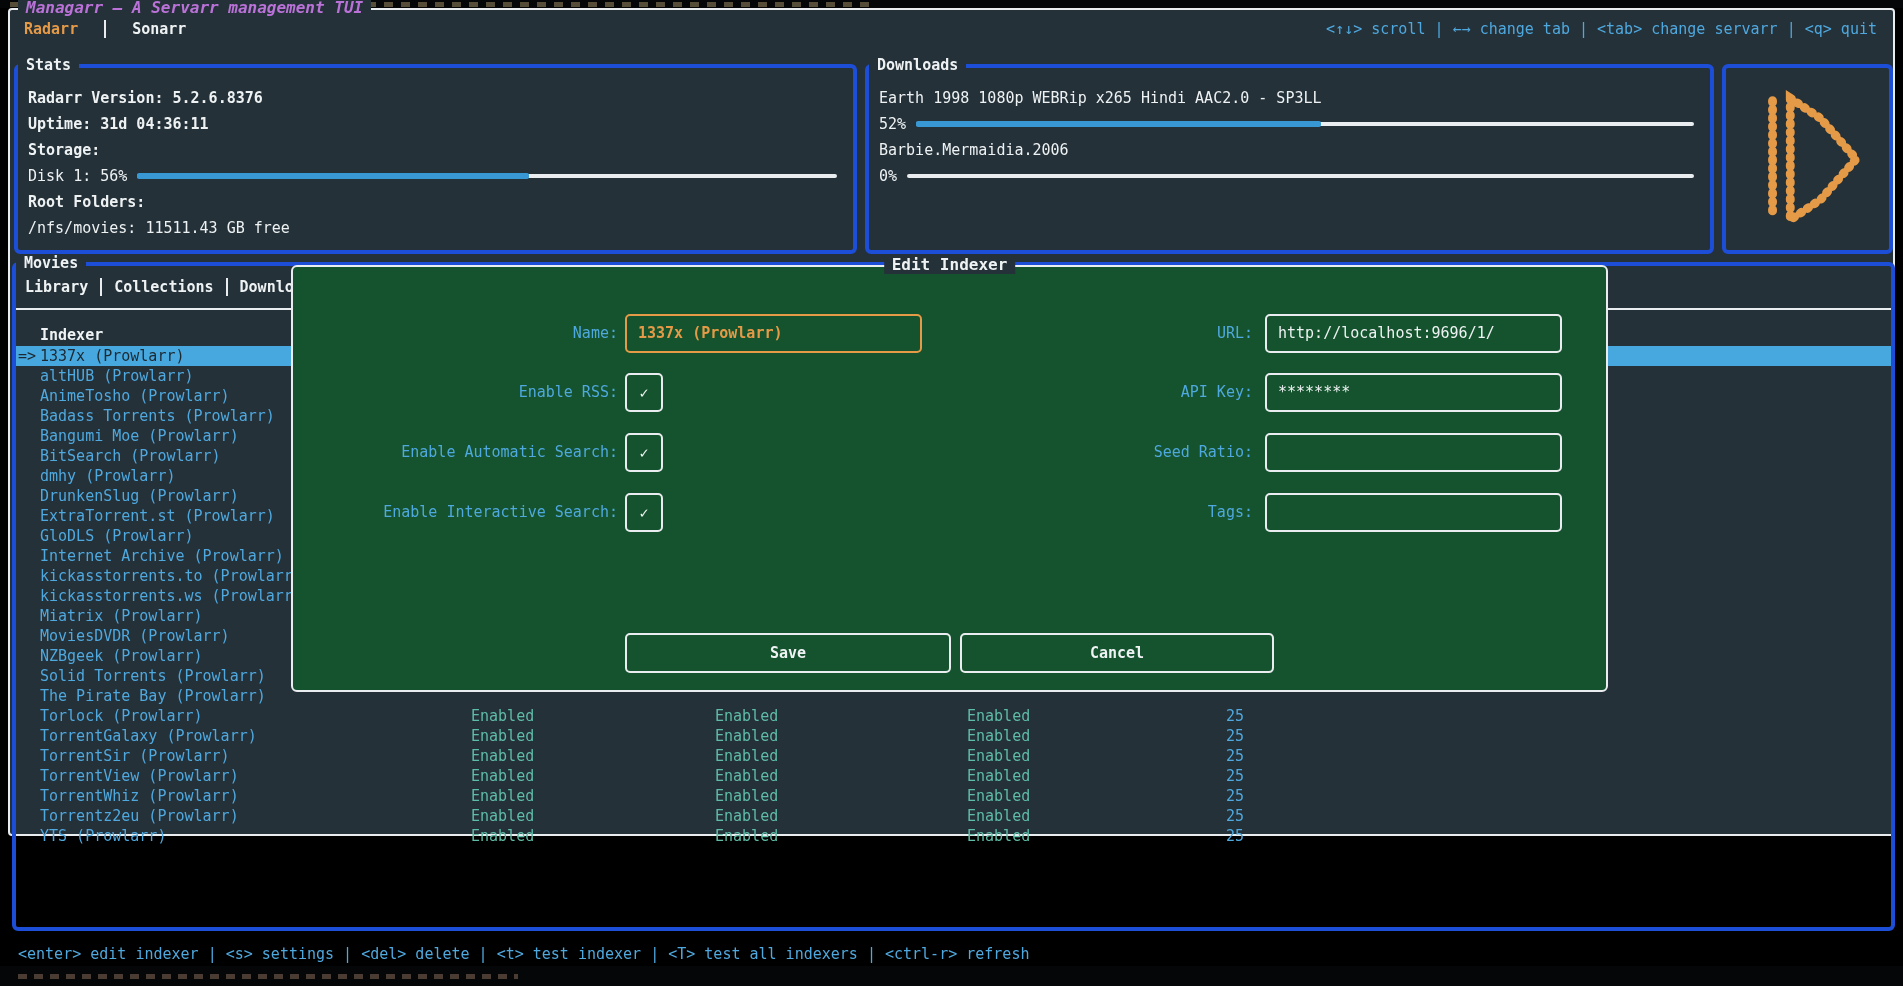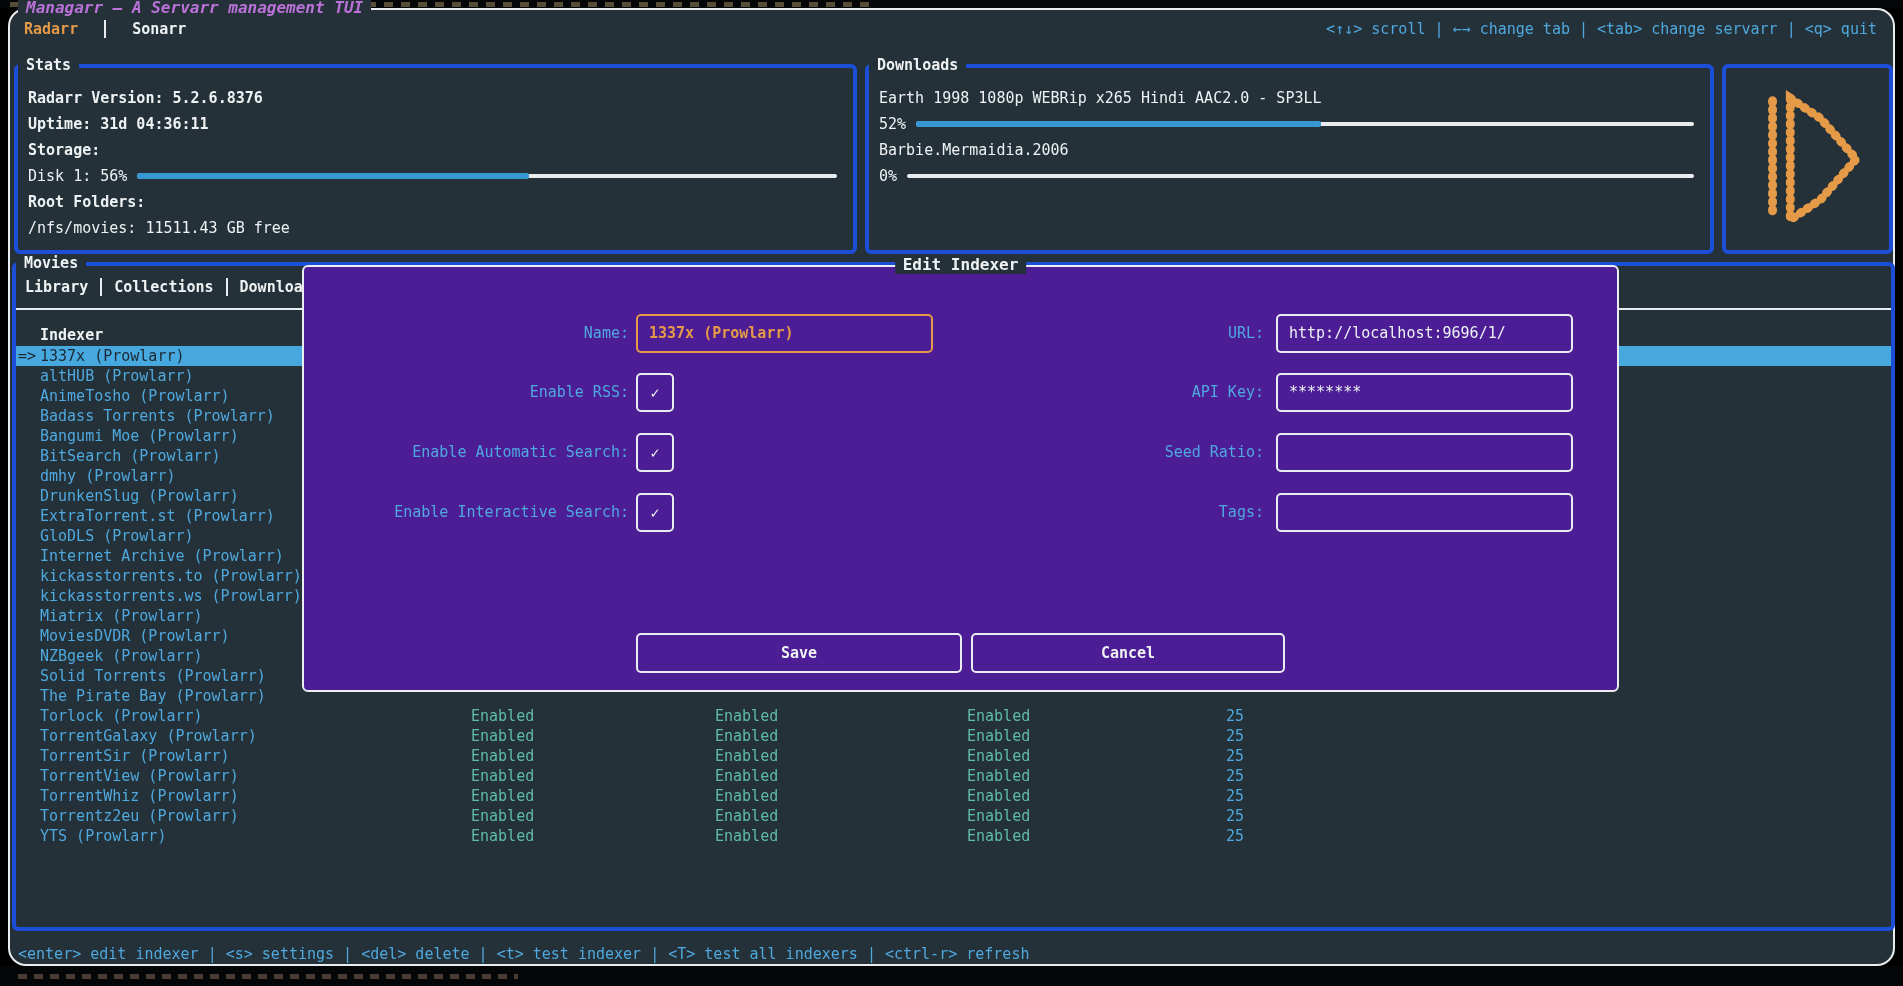--- a/index.html
+++ b/index.html
@@ -3,22 +3,22 @@
 <meta charset="utf-8">
 <style>
   * { margin:0; padding:0; box-sizing:border-box; }
   html,body { width:1903px; height:986px; background:#000; overflow:hidden;
               font-family:"DejaVu Sans Mono", monospace; font-size:15px; }
 
   .strip { position:absolute; left:0; width:1903px; background:#040607; }
   .strip-dashes { position:absolute; height:5px;
                   background:repeating-linear-gradient(90deg,#554d38 0 9px, transparent 9px 17px); }
 
-  .app { position:absolute; left:8px; top:8px; width:1887px; height:958px;
-         background:#243139; border:2px solid #e9edef; border-radius:18px; }
+  .app { position:absolute; left:8px; top:8px; width:1887px; height:828px;
+         background:#243139; border:2px solid #e9edef; border-radius:4px; }
 
   .chip { position:absolute; top:-12px; background:#243139; padding:0 8px;
           font-weight:bold; color:#eef2f3; white-space:nowrap; }
   .app-title { left:8px; color:#bb72d8; font-style:italic; font-size:16px; }
 
   .servarr-tabs { position:absolute; left:14px; top:8px; display:flex; align-items:center; height:22px;gap:14px; }
   .servarr-tab { font-weight:bold; color:#eef2f3; }
   .servarr-tab.active { color:#e59a47; }
   .vsep { width:2px; height:18px; background:#e9edef; margin:0 12px; }
 
@@ -43,22 +43,22 @@
   .table-header { position:absolute; left:24px; top:60px; font-weight:bold; color:#eef2f3; }
   .rows { position:absolute; left:0; top:80px; right:0; }
   .irow { position:relative; height:20px; line-height:20px; color:#4fa8de; cursor:default; }
   .irow .iname { position:absolute; left:24px; white-space:nowrap; }
   .irow.selected { background:#47a8e0; color:#1c2930; }
   .irow .arrow { position:absolute; left:2px; font-weight:normal; }
   .cell { position:absolute; color:#5fbca6; white-space:nowrap; }
   .c1{ left:455px; } .c2{ left:699px; } .c3{ left:951px; }
   .c4{ left:1168px; width:60px; text-align:right; color:#4fa8de; }
 
-  .modal { position:absolute; left:292px; top:255px; width:1317px; height:427px;
-           background:#4c1d95; border:2px solid #e9edef; border-radius:6px; z-index:5; }
+  .modal { position:absolute; left:281px; top:255px; width:1317px; height:427px;
+           background:#14532d; border:2px solid #e9edef; border-radius:6px; z-index:5; }
   .modal-title { left:50%; transform:translateX(-50%); font-size:16px; }
   .m-row { position:absolute; left:0; right:0; height:39px; }
   .r1{ top:47px; } .r2{ top:106px; } .r3{ top:166px; } .r4{ top:226px; }
   .m-label { position:absolute; top:0; height:39px; line-height:39px;
              color:#4fa8de; text-align:right; white-space:nowrap; }
   .lab-left  { left:0;    width:325px; }
   .lab-right { left:635px; width:325px; }
   .m-input { position:absolute; top:0; height:39px; line-height:35px; width:297px;
              border:2px solid #e9edef; border-radius:5px; color:#eef2f3;
              padding-left:11px; white-space:nowrap; overflow:hidden; }

